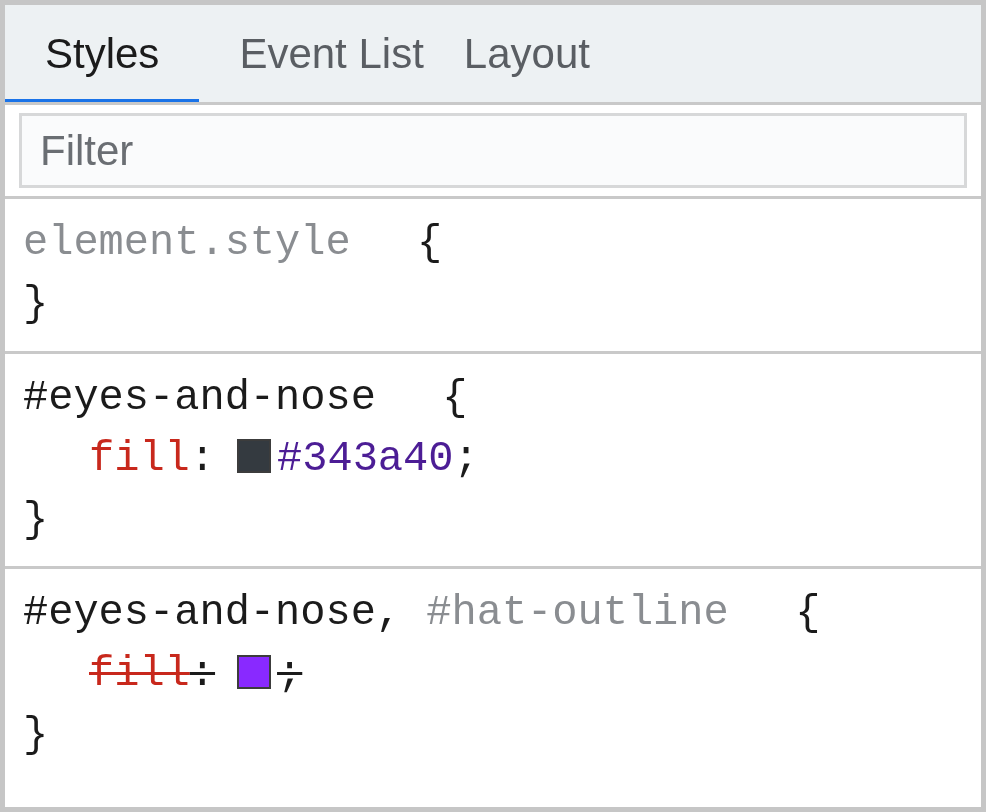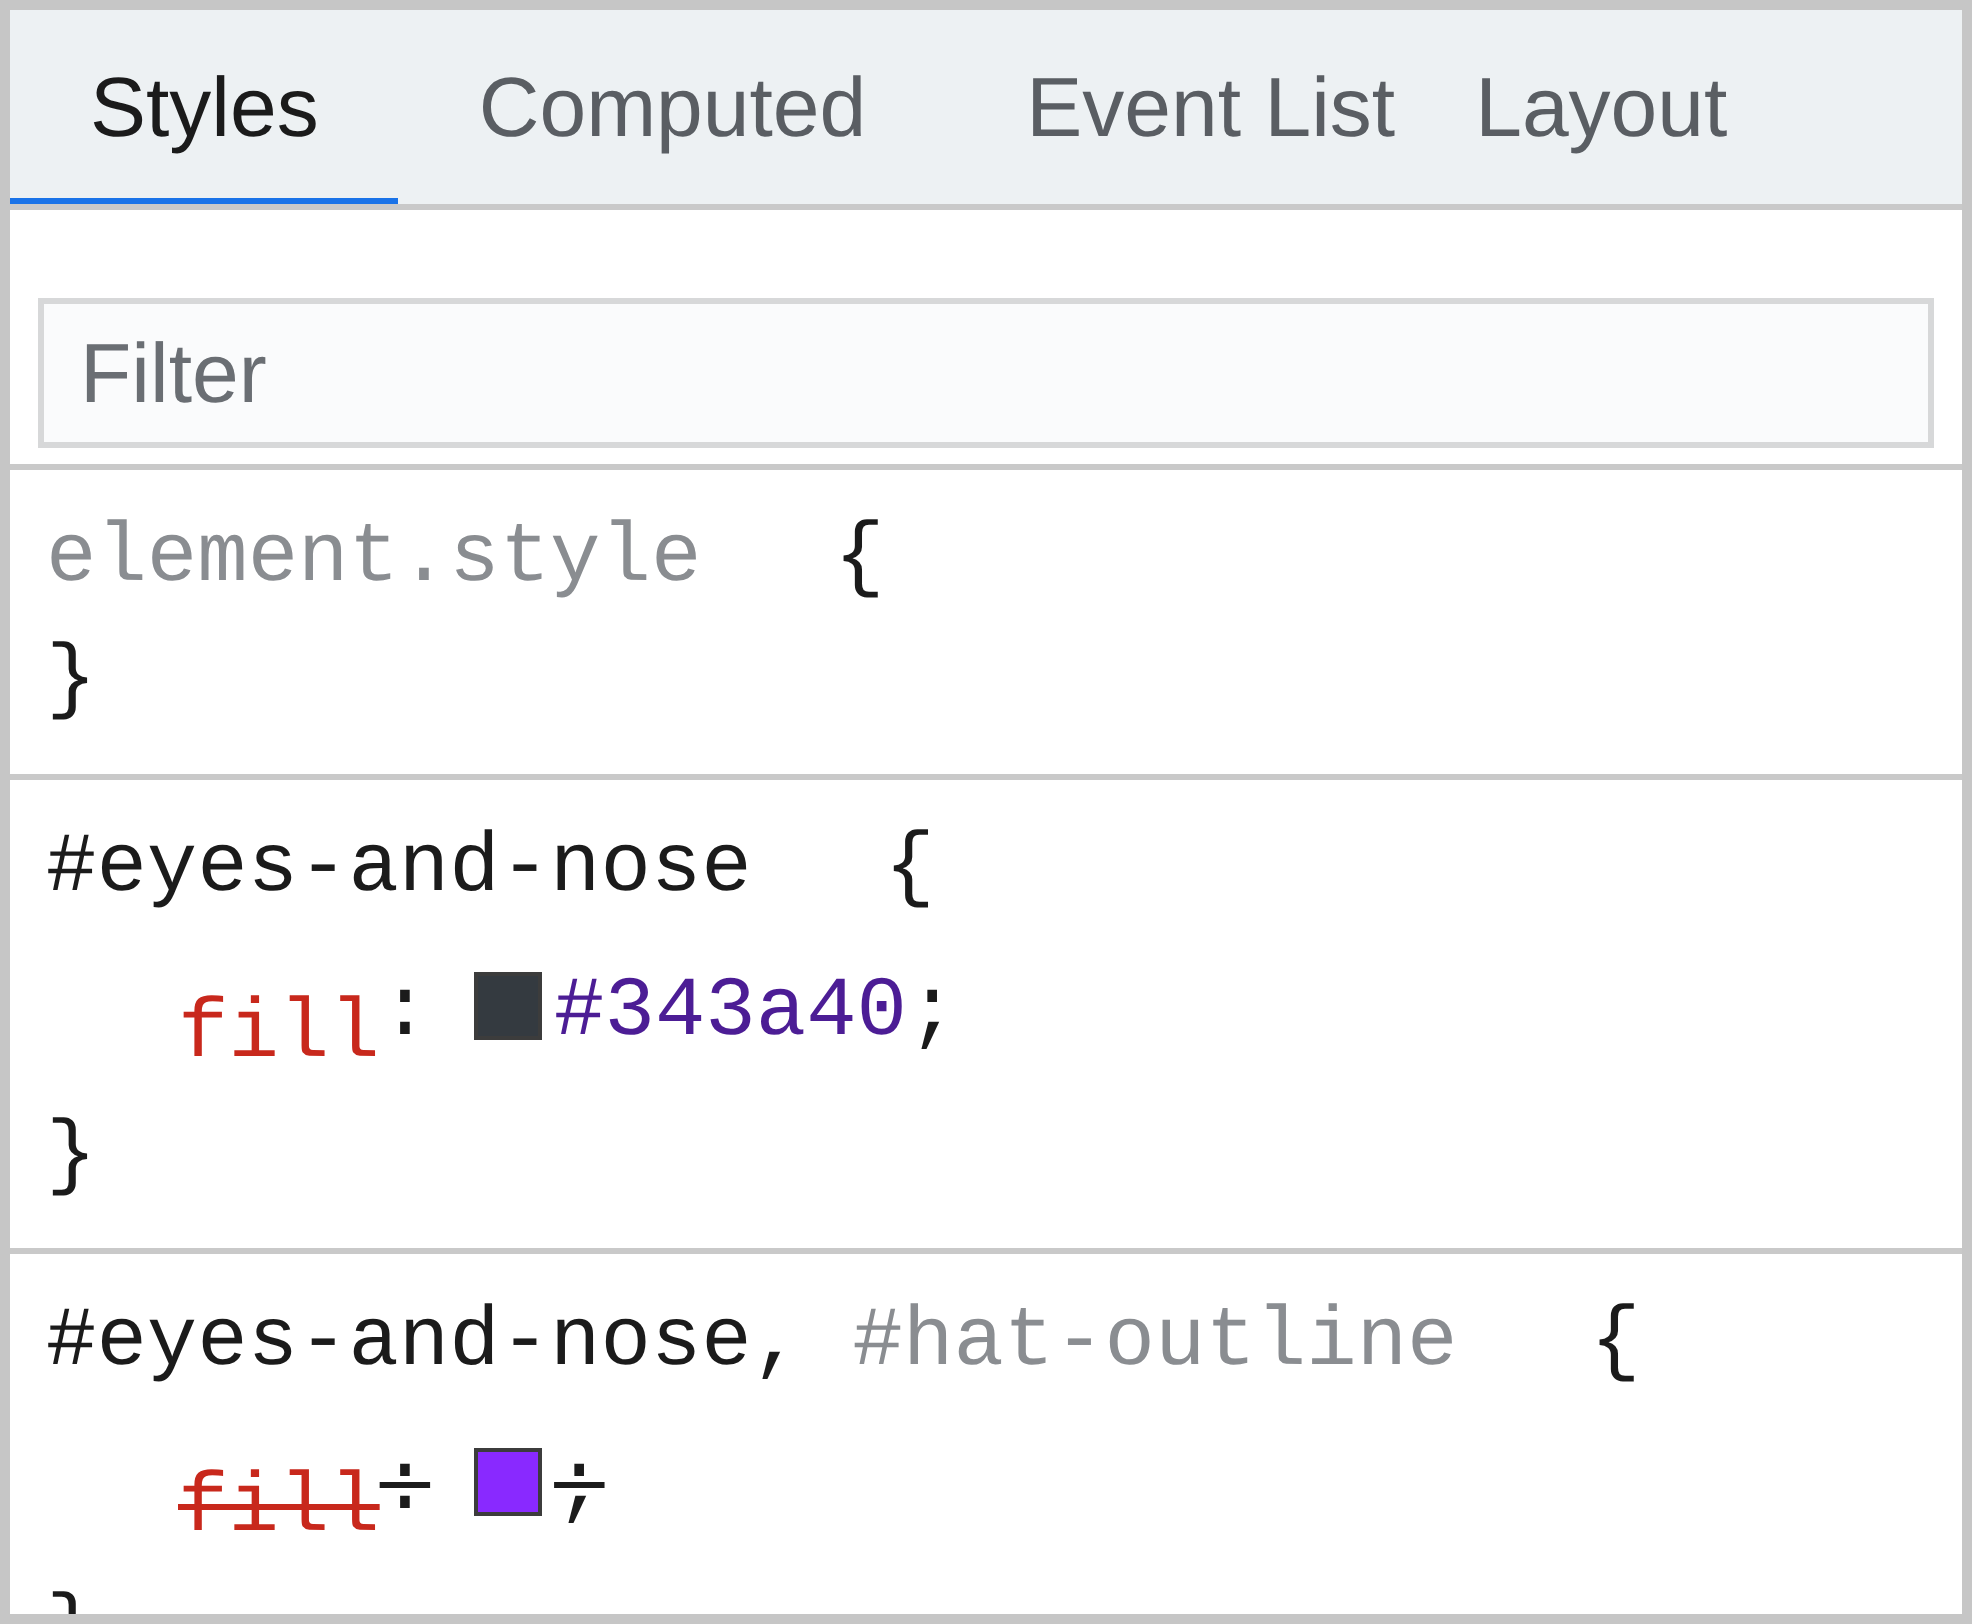--- a/index.html
+++ b/index.html
@@ -48,21 +48,20 @@
   }
   .tab.last { padding-right: 0; }
 
   
   .filter-row {
     display: flex;
     align-items: center;
     height: 94px;
     border-bottom: 3px solid #c9c9c9;
     padding: 8px 14px;
-    margin-top: 36px;
   }
   .filter-input {
     flex: 1;
     height: 100%;
     border: 3px solid #d7d8d9;
     background: #fafbfc;
     font-size: 42px;
     color: #5a5e63;
     padding: 0 18px;
     outline: none;
@@ -87,21 +86,21 @@
   .selector-muted { color: #8a8d91; }
   .media-kw { color: #8a8d91; }
   .selector { color: #1b1b1b; }
   .brace { color: #1b1b1b; }
   .decl {
     padding-left: 66px;
     display: flex;
     align-items: center;
     flex-wrap: wrap;
   }
-  .decl .prop { color: #c8281c; margin-top: 22px; }
+  .decl .prop { color: #c8281c; }
   .decl .colon { color: #1b1b1b; }
   .decl .value { color: #4c1d95; }
   .decl .semi { color: #1b1b1b; }
   .decl.overridden .prop,
   .decl.overridden .colon,
   .decl.overridden .value,
   .decl.overridden .semi {
     text-decoration: line-through;
     text-decoration-thickness: 3px;
   }
@@ -115,21 +114,20 @@
   }
   .gap { display:inline-block; width: 16px; }
 </style>
 </head>
 <body>
 
 <div class="frame">
 
   <div class="tabs">
     <div class="tab active">Styles</div>
-    <div class="tab">Computed</div>
     <div class="tab last">Event List</div>
     <div class="tab">Layout</div>
   </div>
 
   <div class="filter-row">
     <input class="filter-input" type="text" placeholder="Filter" style="">
   </div>
 
   <div class="rules">
 

